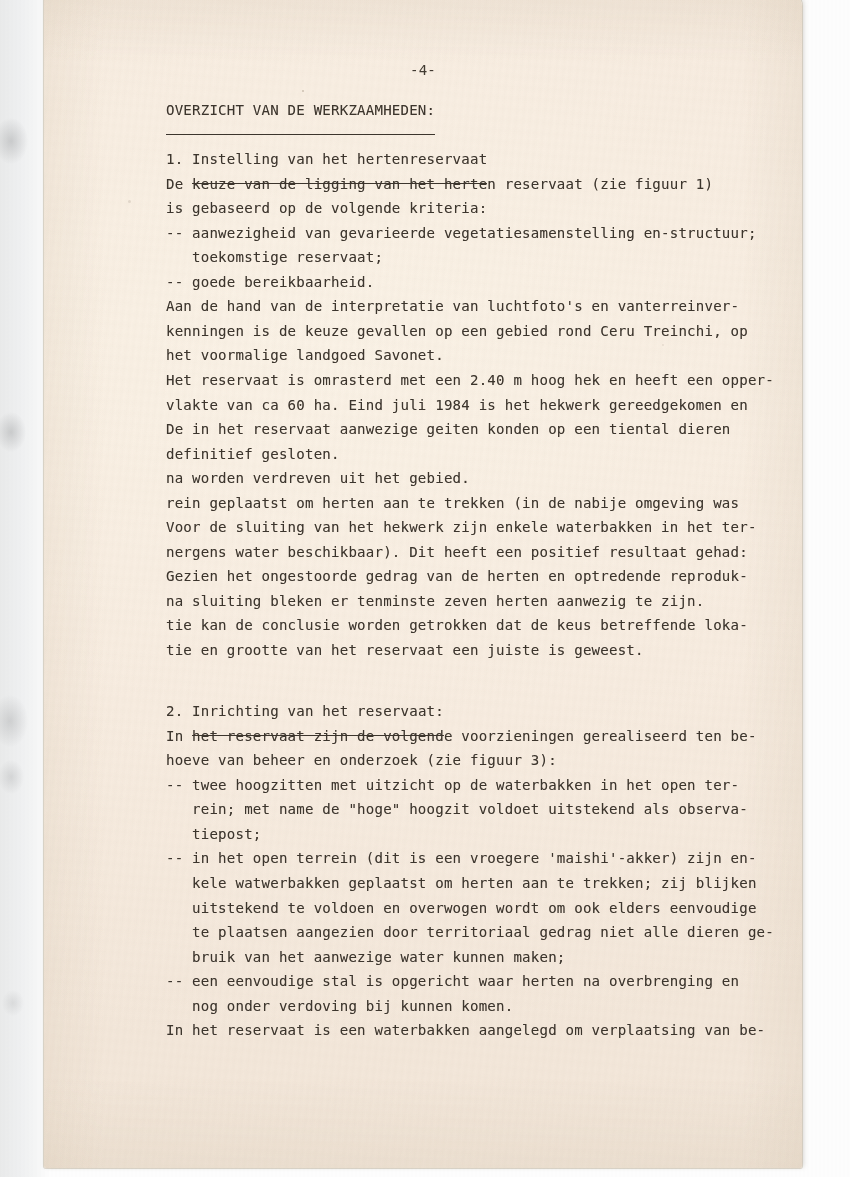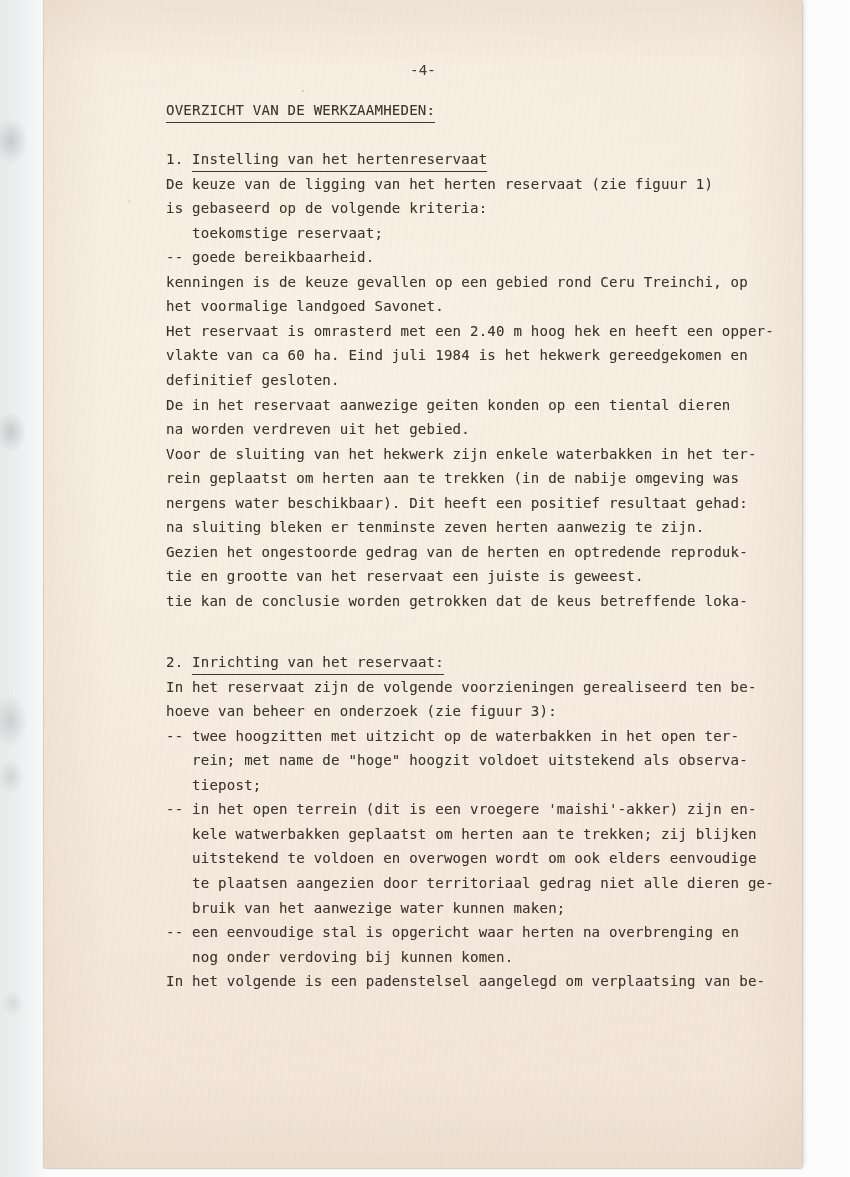--- a/index.html
+++ b/index.html
@@ -119,21 +119,21 @@
   }
   .line {
     height: 24.55px;
     line-height: 24.55px;
     white-space: pre;
     color: #3c352d;
     text-shadow: 0 0 .6px rgba(60,53,45,.30);
   }
   .line.u span.ul {
     border-bottom: 1px solid #3c352d;
-    padding-bottom: 4px;
+    padding-bottom: 16px;
   }
   .gap { height: 24.55px; }
   .gap-half { height: 12px; }
 </style>
 </head>
 <body>
 
 <div class="scan-bg"></div>
 <div class="scan-noise"></div>
 
@@ -159,51 +159,53 @@
     <div class="body-block">
 
       <div class="line u"><span class="ul">OVERZICHT VAN DE WERKZAAMHEDEN:</span></div>
 
       <div class="gap"></div>
 
       <div class="line u"><span>1.</span> <span class="ul">Instelling van het hertenreservaat</span></div>
 
       <div class="line">De keuze van de ligging van het herten reservaat (zie figuur 1)</div>
       <div class="line">is gebaseerd op de volgende kriteria:</div>
+      <div class="line">-- aanwezigheid van gevarieerde vegetatiesamenstelling en-structuur;</div>
       <div class="line">   toekomstige reservaat;</div>
       <div class="line">-- goede bereikbaarheid.</div>
+      <div class="line">Aan de hand van de interpretatie van luchtfoto's en vanterreinver-</div>
       <div class="line">kenningen is de keuze gevallen op een gebied rond Ceru Treinchi, op</div>
       <div class="line">het voormalige landgoed Savonet.</div>
       <div class="line">Het reservaat is omrasterd met een 2.40 m hoog hek en heeft een opper-</div>
       <div class="line">vlakte van ca 60 ha. Eind juli 1984 is het hekwerk gereedgekomen en</div>
+      <div class="line">De in het reservaat aanwezige geiten konden op een tiental dieren</div>
       <div class="line">definitief gesloten.</div>
-      <div class="line">De in het reservaat aanwezige geiten konden op een tiental dieren</div>
       <div class="line">na worden verdreven uit het gebied.</div>
+      <div class="line">rein geplaatst om herten aan te trekken (in de nabije omgeving was</div>
       <div class="line">Voor de sluiting van het hekwerk zijn enkele waterbakken in het ter-</div>
-      <div class="line">rein geplaatst om herten aan te trekken (in de nabije omgeving was</div>
       <div class="line">nergens water beschikbaar). Dit heeft een positief resultaat gehad:</div>
+      <div class="line">Gezien het ongestoorde gedrag van de herten en optredende reproduk-</div>
       <div class="line">na sluiting bleken er tenminste zeven herten aanwezig te zijn.</div>
-      <div class="line">Gezien het ongestoorde gedrag van de herten en optredende reproduk-</div>
+      <div class="line">tie kan de conclusie worden getrokken dat de keus betreffende loka-</div>
       <div class="line">tie en grootte van het reservaat een juiste is geweest.</div>
-      <div class="line">tie kan de conclusie worden getrokken dat de keus betreffende loka-</div>
 
       <div class="gap"></div>
       <div class="gap-half"></div>
 
       <div class="line u"><span>2.</span> <span class="ul">Inrichting van het reservaat:</span></div>
 
       <div class="line">In het reservaat zijn de volgende voorzieningen gerealiseerd ten be-</div>
       <div class="line">hoeve van beheer en onderzoek (zie figuur 3):</div>
       <div class="line">-- twee hoogzitten met uitzicht op de waterbakken in het open ter-</div>
       <div class="line">   rein; met name de "hoge" hoogzit voldoet uitstekend als observa-</div>
       <div class="line">   tiepost;</div>
       <div class="line">-- in het open terrein (dit is een vroegere 'maishi'-akker) zijn en-</div>
       <div class="line">   kele watwerbakken geplaatst om herten aan te trekken; zij blijken</div>
       <div class="line">   uitstekend te voldoen en overwogen wordt om ook elders eenvoudige</div>
       <div class="line">   te plaatsen aangezien door territoriaal gedrag niet alle dieren ge-</div>
       <div class="line">   bruik van het aanwezige water kunnen maken;</div>
       <div class="line">-- een eenvoudige stal is opgericht waar herten na overbrenging en</div>
       <div class="line">   nog onder verdoving bij kunnen komen.</div>
-      <div class="line">In het volgende is een padenstelsel aangelegd om verplaatsing van be-</div>
+      <div class="line">In het reservaat is een waterbakken aangelegd om verplaatsing van be-</div>
 
     </div>
   </div>
 </div>
 
 </body></html>

